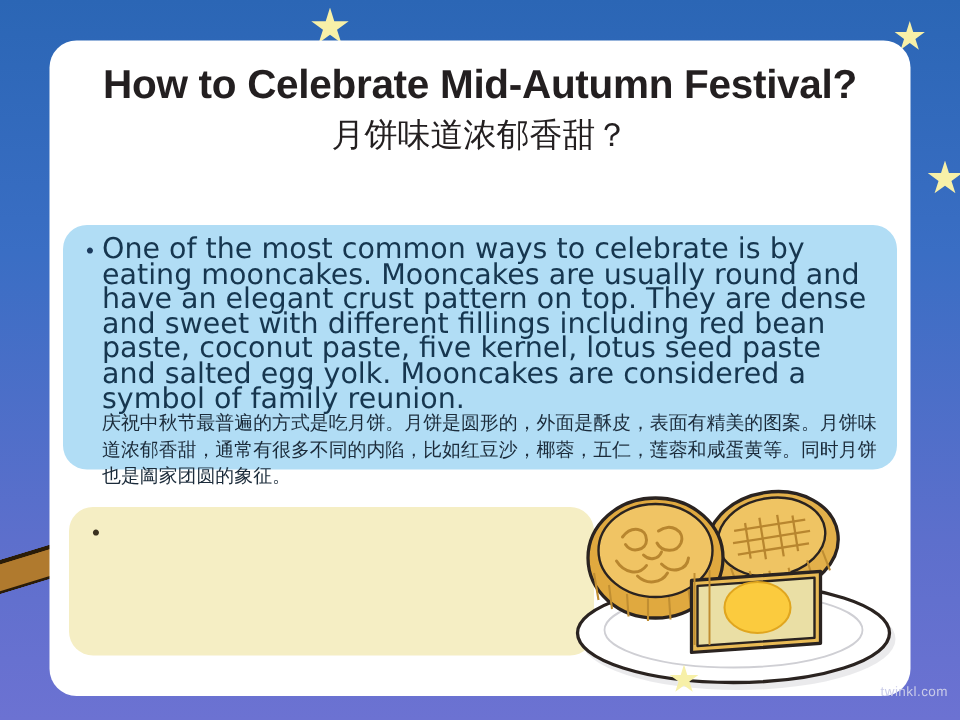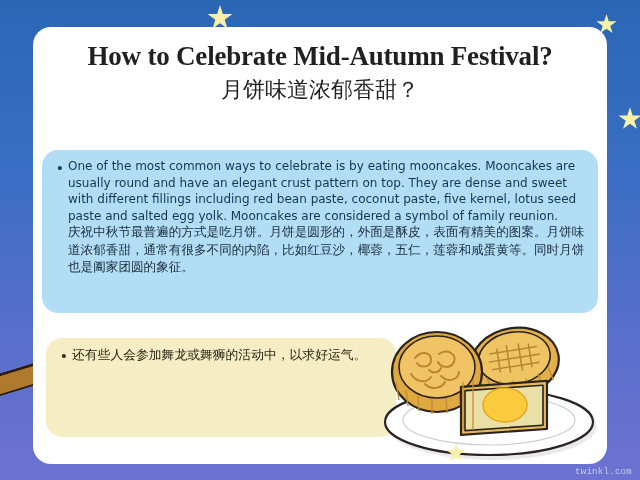--- a/index.html
+++ b/index.html
@@ -50,21 +50,21 @@
     top: 27px;
     width: 574px;
     height: 437px;
     background: #ffffff;
     border-radius: 18px;
   }
 
   .title {
     margin: 14px 26px 0 26px;
     text-align: center;
-    font-family: Liberation Serif, serif;
+    font-family: Liberation Sans, sans-serif;
     font-weight: bold;
     font-size: 27px;
     line-height: 1.12;
     color: #231f20;
     letter-spacing: -0.2px;
   }
 
   .subtitle {
     margin-top: 4px;
     text-align: center;
@@ -106,21 +106,21 @@
     text-align: center;
     padding-top: 1px;
   }
 
   .box-yellow .bullet { color: #3a3121; }
 
   .box-body { flex: 1 1 auto; }
 
   .txt-en {
     font-family: "DejaVu Sans", sans-serif;
-    font-size: 12px;
+    font-size: 19px;
     line-height: 16.6px;
     color: #16364f;
   }
 
   .txt-cn {
     font-family: Liberation Serif, serif;
     font-size: 12.6px;
     line-height: 17.5px;
     color: #1b2b3a;
   }
@@ -134,22 +134,22 @@
     right: 2px;
     bottom: -4px;
     width: 230px;
     height: 150px;
   }
 
   
   .watermark {
     position: absolute;
     right: 8px;
-    bottom: 3px;
-    font-family: Liberation Mono, monospace;
+    bottom: 14px;
+    font-family: Liberation Sans, sans-serif;
     font-size: 9px;
     color: #c9cbe8;
     letter-spacing: 0.3px;
   }
 </style>
 </head>
 <body>
 
 <div class="slide">
 
@@ -169,21 +169,20 @@
       <div class="bullet">•</div>
       <div class="box-body">
         <div class="txt-en">One of the most common ways to celebrate is by eating mooncakes. Mooncakes are usually round and have an elegant crust pattern on top. They are dense and sweet with different fillings including red bean paste, coconut paste, five kernel, lotus seed paste and salted egg yolk. Mooncakes are considered a symbol of family reunion.</div>
         <div class="txt-cn">庆祝中秋节最普遍的方式是吃月饼。月饼是圆形的，外面是酥皮，表面有精美的图案。月饼味道浓郁香甜，通常有很多不同的内陷，比如红豆沙，椰蓉，五仁，莲蓉和咸蛋黄等。同时月饼也是阖家团圆的象征。</div>
       </div>
     </div>
 
     <div class="box box-yellow">
       <div class="bullet">•</div>
       <div class="box-body">
-        <div class="txt-cn">还有些人会参加舞龙或舞狮的活动中，以求好运气。</div>
       </div>
     </div>
 
     <div class="illus">
       <svg viewBox="0 0 230 150" width="230" height="150" xmlns="http://www.w3.org/2000/svg">
 
         <ellipse cx="117" cy="108" rx="105" ry="34" fill="#d8d8dc" opacity="0.55"></ellipse>
 
         <ellipse cx="114" cy="104" rx="104" ry="33" fill="#ffffff" stroke="#2a2320" stroke-width="2.2"></ellipse>
         <ellipse cx="114" cy="102" rx="86" ry="25" fill="#ffffff" stroke="#cfcfd4" stroke-width="1.2"></ellipse>

